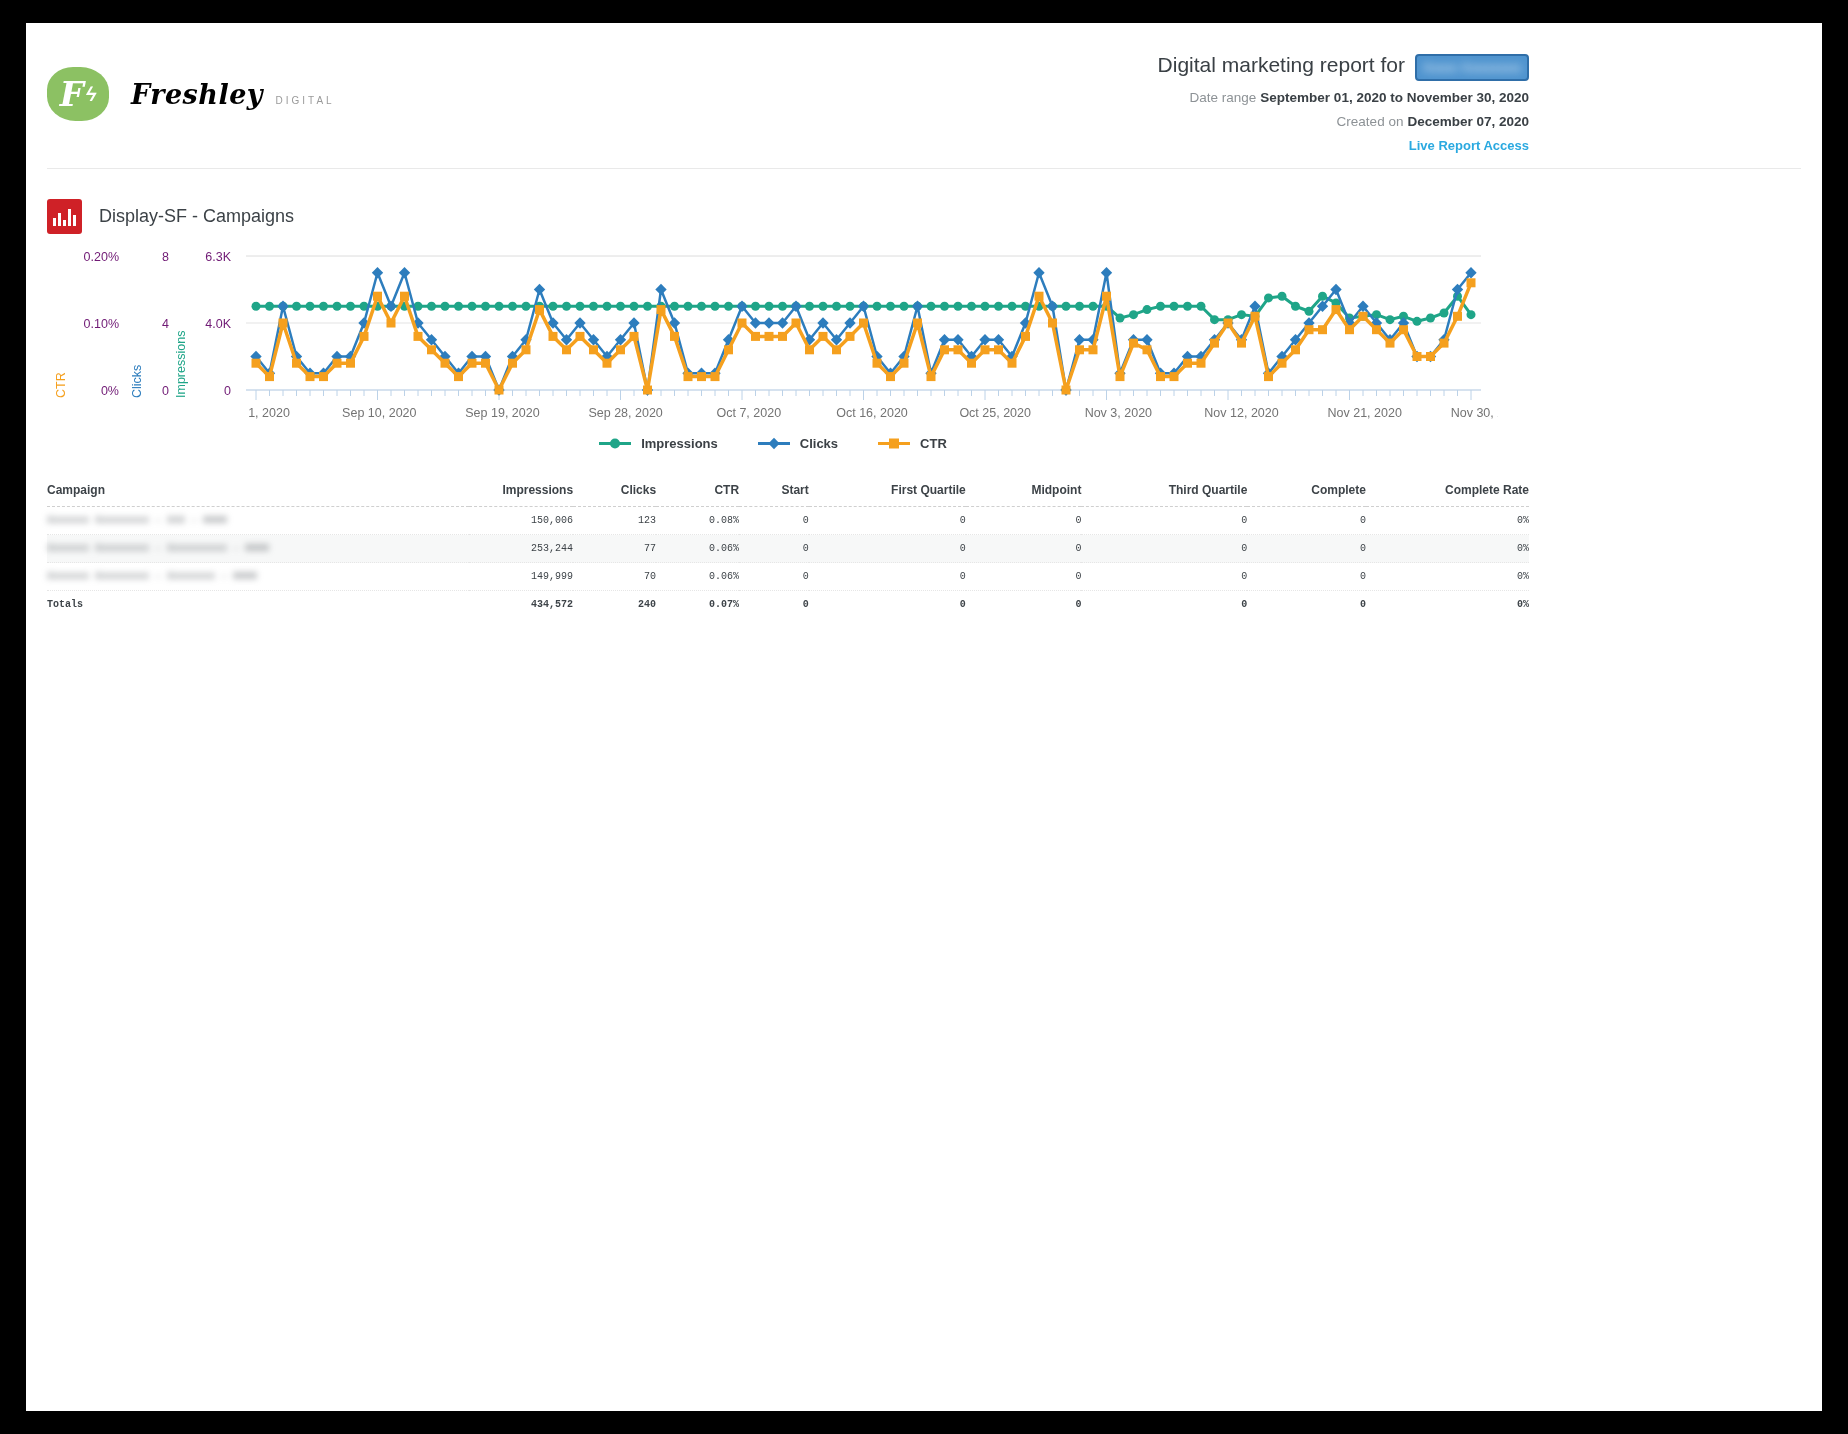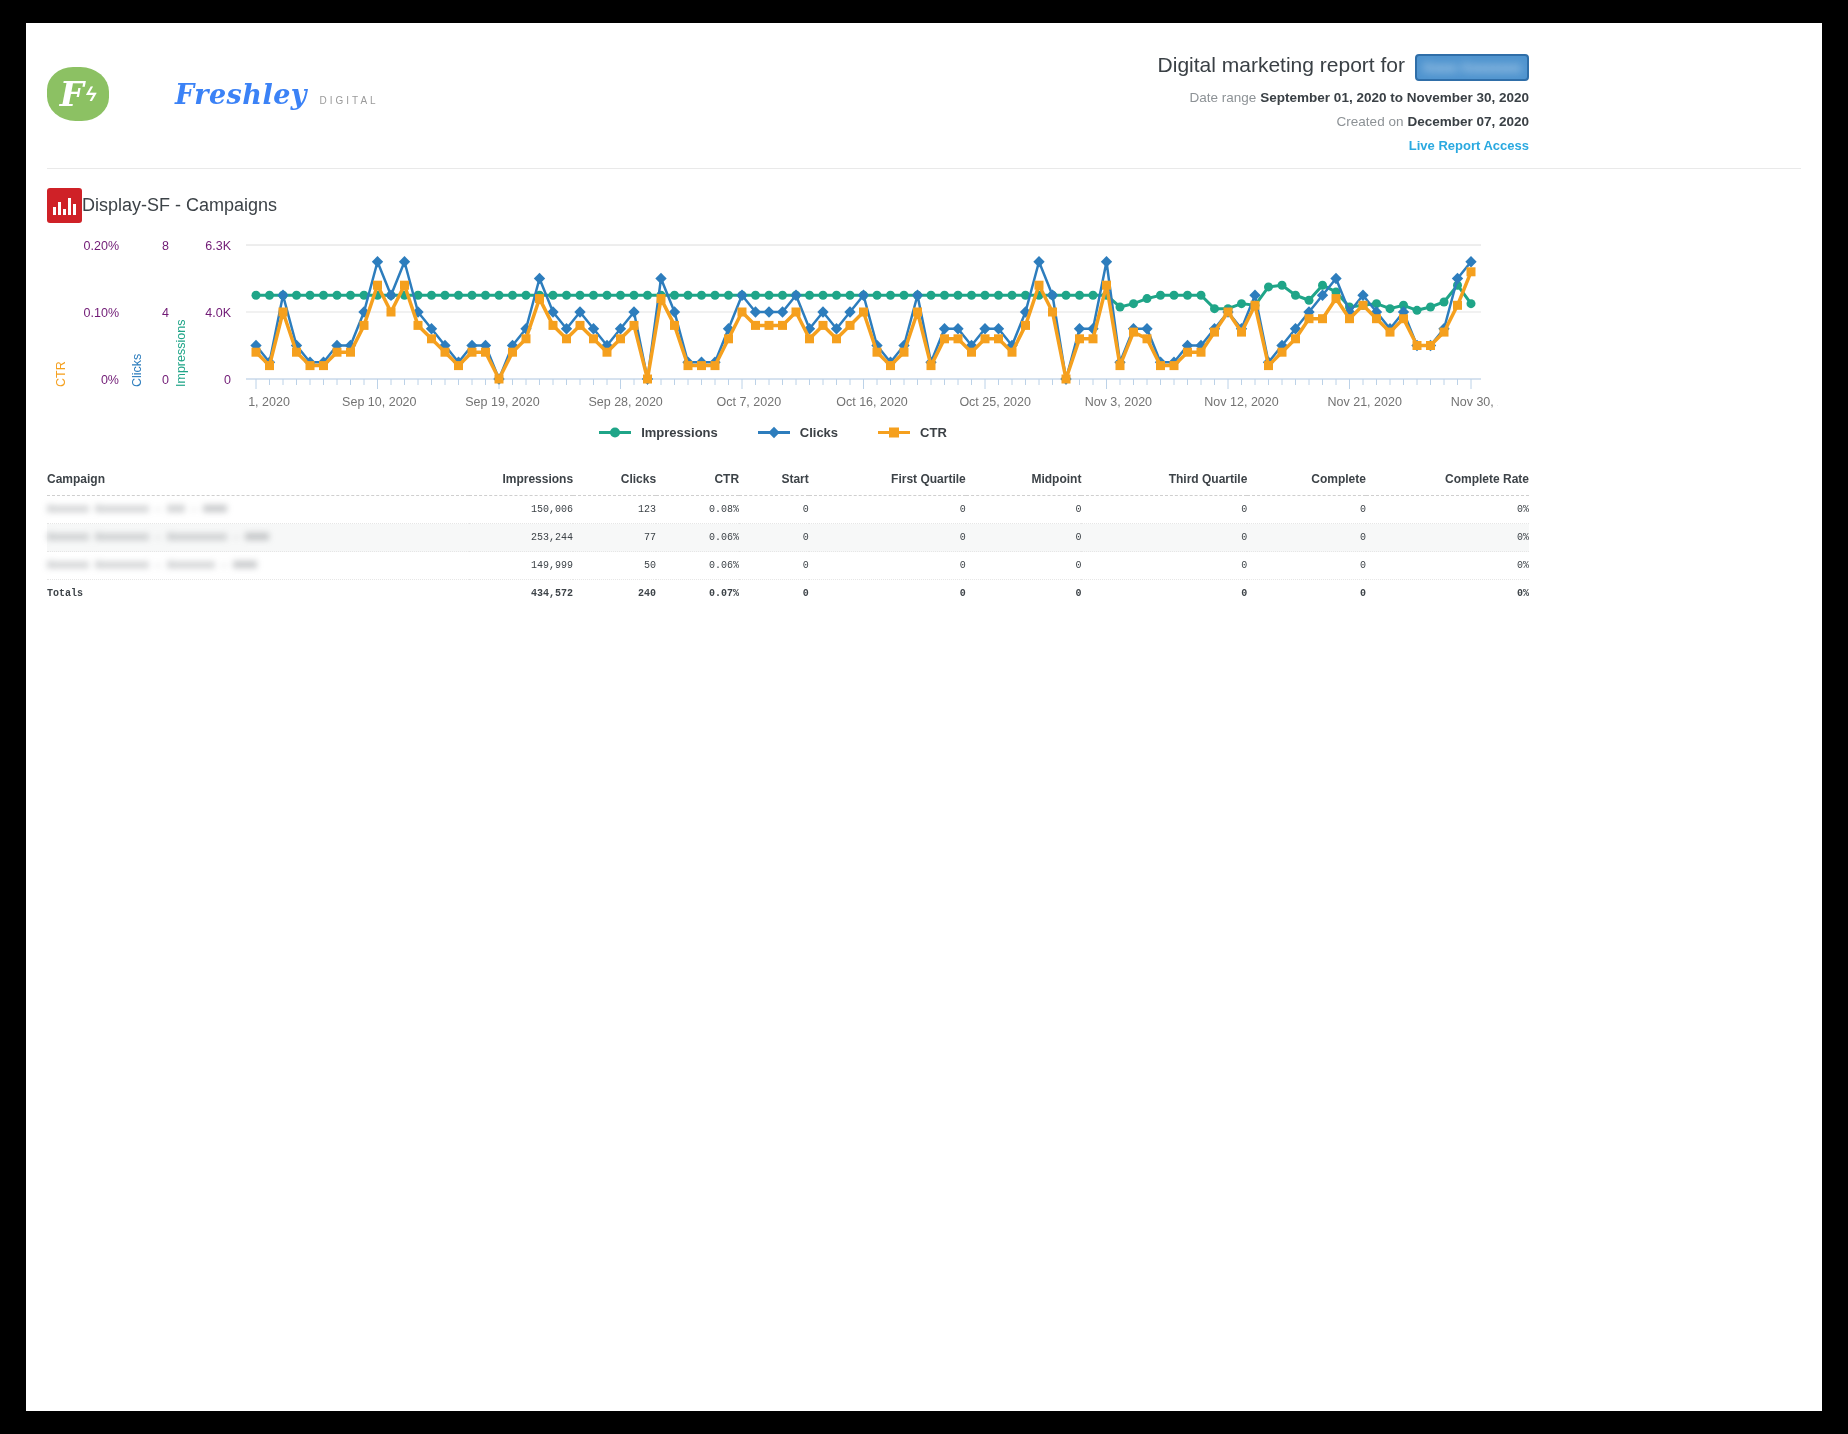--- a/index.html
+++ b/index.html
@@ -10,35 +10,35 @@
   .content { width:1482px; }
 
   
   .hdr { display:flex; align-items:flex-start; }
   .logo { display:flex; align-items:center; margin-top:14px; }
   .logo-mark { width:62px; height:54px; background:#8cc163; border-radius:42% 46% 44% 46%;
                display:flex; align-items:center; justify-content:center; color:#fff; position:relative; }
   .logo-f { font-family:"DejaVu Serif",serif; font-style:italic; font-weight:bold; font-size:34px; margin-right:2px;}
   .logo-bolt { font-size:20px; font-weight:bold; transform:skewX(-12deg); }
   .logo-text { margin-left:22px; }
-  .logo-name { font-family:"DejaVu Serif",serif; font-style:italic; font-weight:bold; font-size:27px; color:#3b82f6; letter-spacing:.5px;margin-left:44px;}
+  .logo-name { font-family:"DejaVu Serif",serif; font-style:italic; font-weight:bold; font-size:27px; color:#000000; letter-spacing:.5px;}
   .logo-suffix { font-size:10px; letter-spacing:3px; color:#9a9a9a; margin-left:8px; }
   .hdr-right { margin-left:auto; text-align:right; }
   .report-title { font-size:21px; color:#3a4045; }
   .client-pill { display:inline-block; vertical-align:middle; margin-left:10px; width:114px; height:27px;
                  background:#4f94cf; border:2px solid #2f6ea8; border-radius:4px; overflow:hidden;
                  color:#e8f2fb; font-size:13px; line-height:23px; text-align:center; }
   .client-pill span { filter:blur(4px); }
   .meta-line { margin-top:9px; font-size:13.5px; color:#8d9296; }
   .meta-line b { color:#3a4045; font-weight:600; margin-left:4px; }
   .live-link { display:inline-block; margin-top:9px; font-size:13px; font-weight:bold; color:#2aa9e0; text-decoration:none; }
   .divider { border:none; border-top:1px solid #e9e9e9; margin:14px 0 0 0; }
 
   
-  .section-hdr { display:flex; align-items:center; margin-top:19px; }
+  .section-hdr { display:flex; align-items:center; gap:17px; margin-top:30px; }
   .section-icon { width:35px; height:35px; background:#cf2127; border-radius:3px;
                   display:flex; align-items:flex-end; justify-content:center; gap:2px; padding:8px 6px; }
   .section-icon i { display:block; width:3px; background:#fff; }
   .section-title { font-size:18px; color:#3c4247; }
 
   
   .chart-row { display:flex; align-items:flex-start; margin-top:16px; padding-left:6px; }
   .axis-title { writing-mode:vertical-rl; transform:rotate(180deg); font-size:12.5px; height:148px;
                 display:flex; align-items:center; width:16px; }
   .axis-ticks { height:148px; display:flex; flex-direction:column; justify-content:space-between;
@@ -590,21 +590,21 @@
               <td>0</td>
               <td>0</td>
               <td>0</td>
               <td>0</td>
               <td>0</td>
               <td>0%</td>
             </tr>
             <tr class="data">
               <td><span class="blurred-name">Xxxxxxx Xxxxxxxxx - Xxxxxxxx - 0000</span></td>
               <td>149,999</td>
-              <td>50</td>
+              <td>70</td>
               <td>0.06%</td>
               <td>0</td>
               <td>0</td>
               <td>0</td>
               <td>0</td>
               <td>0</td>
               <td>0%</td>
             </tr>
             <tr class="totals">
               <td>Totals</td>

